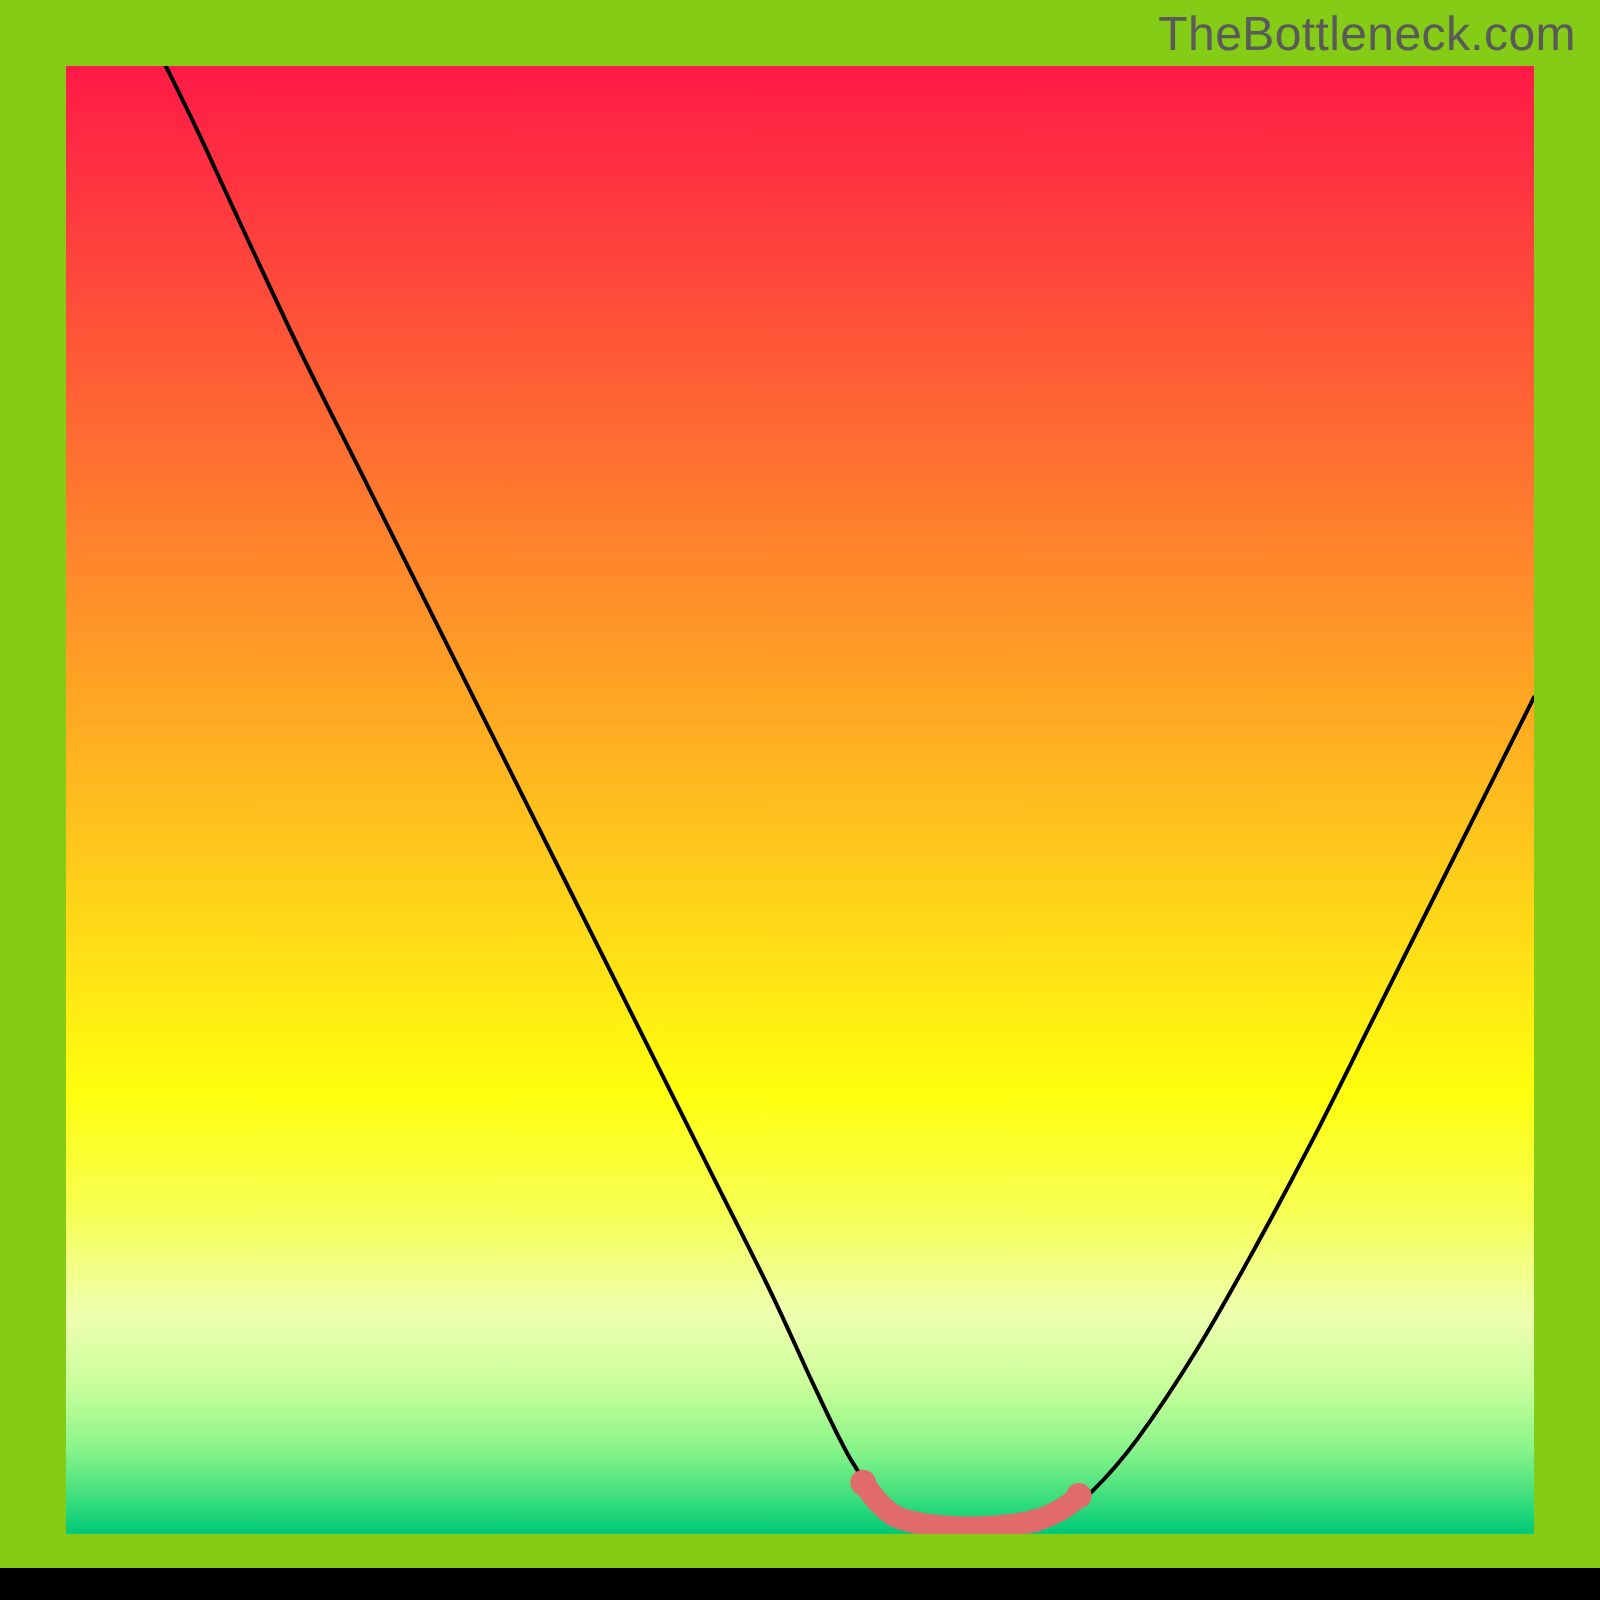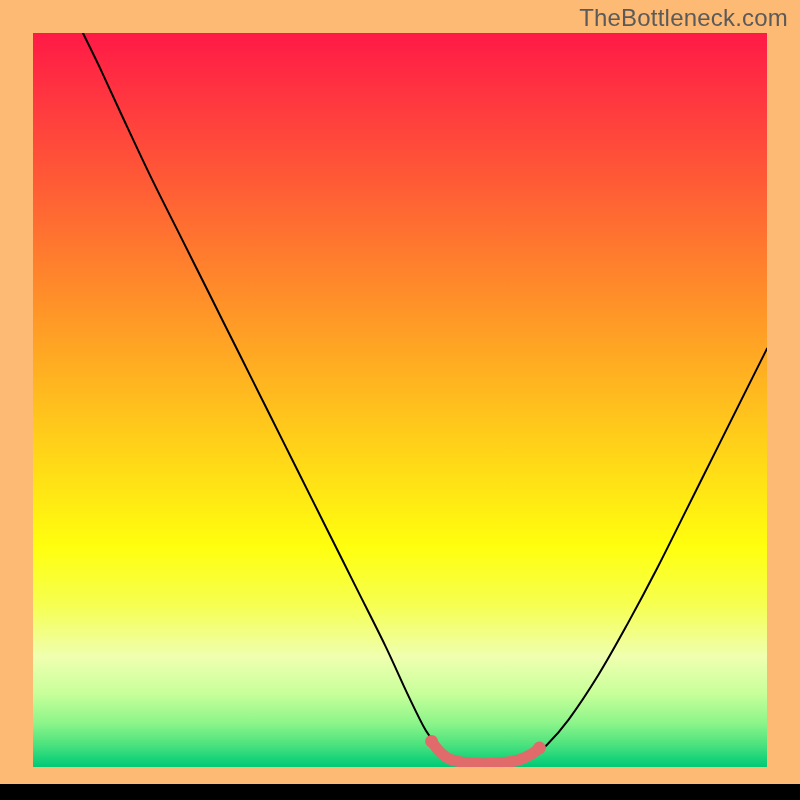--- a/index.html
+++ b/index.html
@@ -8,21 +8,21 @@
     width: 800px;
     height: 800px;
     background: #000;
     overflow: hidden;
     font-family: Arial, Helvetica, sans-serif;
   }
   .frame {
     position: relative;
     width: 800px;
     height: 784px;
-    background: #fdba74;
+    background: #84cc16;
   }
   .watermark {
     position: absolute;
     top: 4px;
     right: 12px;
     color: #5a5a5a;
     font-size: 24px;
     font-weight: 400;
     letter-spacing: 0.2px;
     z-index: 10;

